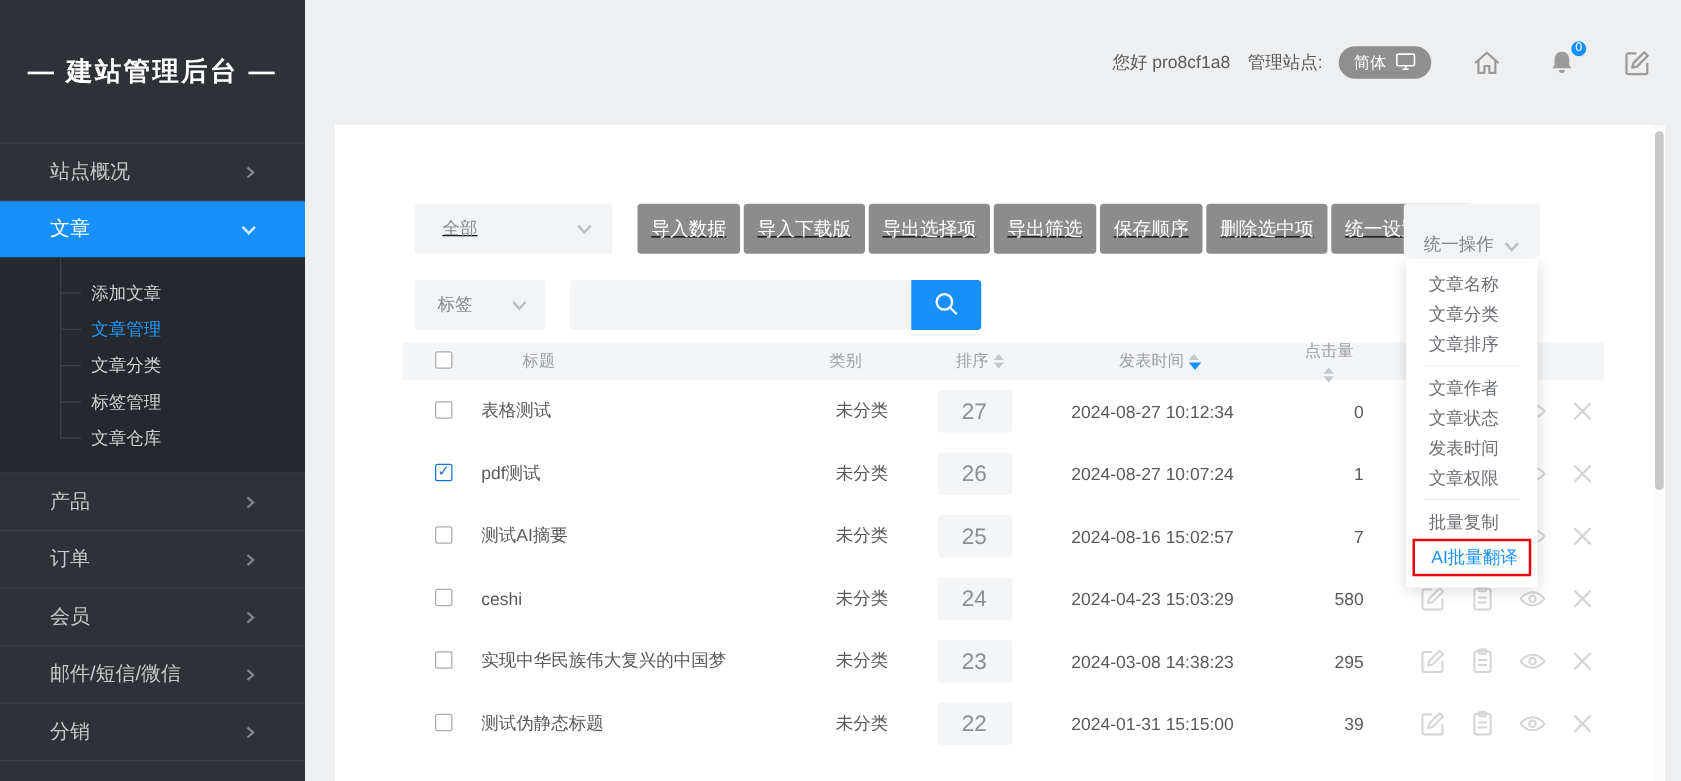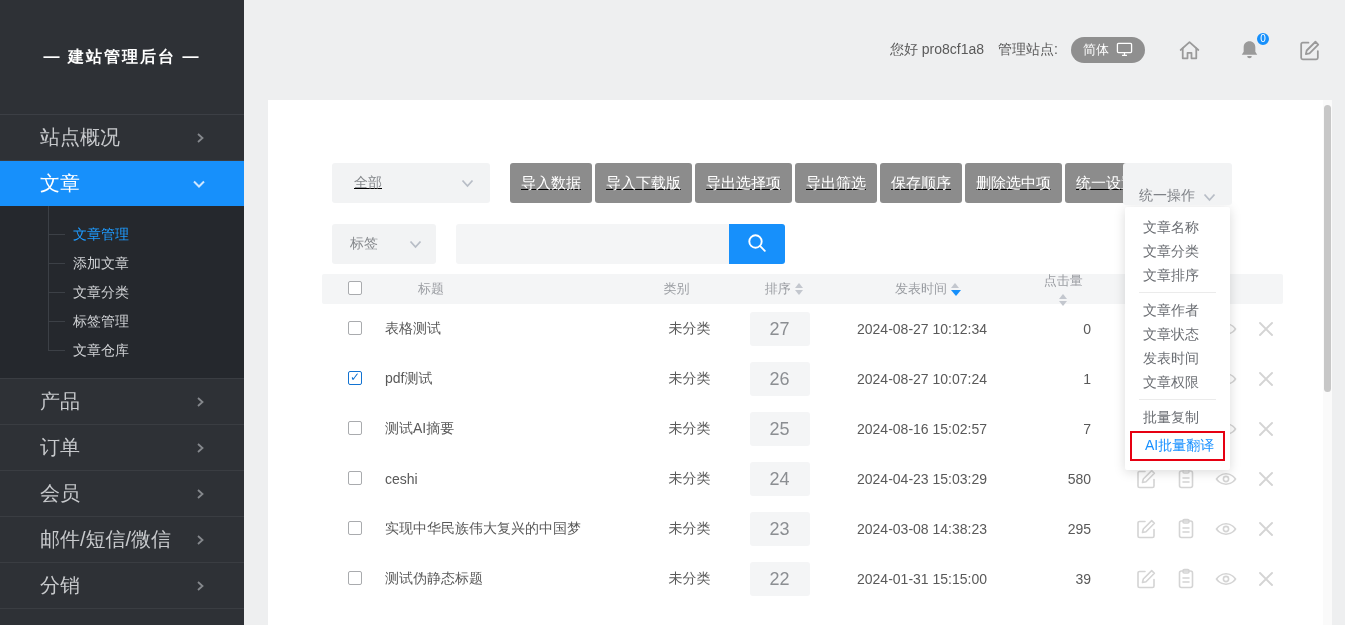--- a/index.html
+++ b/index.html
@@ -3,23 +3,23 @@
 <meta charset="utf-8">
 <style>
   * { margin:0; padding:0; box-sizing:border-box; }
   html,body { width:1345px; height:625px; }
   body { font-family:"Liberation Sans","DejaVu Sans",sans-serif; }
   .app { position:relative; width:1345px; height:625px; background:#eeeff0; overflow:hidden; }
 
   
   .sidebar { position:absolute; left:0; top:0; width:244px; height:625px; background:#2e3136; z-index:5; }
   .logo { height:115px; display:flex; align-items:center; justify-content:center; border-bottom:1px solid #3c3f45; }
-  .logo span { color:#fff; font-size:16px; font-weight:bold; letter-spacing:2px; }
+  .logo span { color:#fff; font-size:21px; font-weight:bold; letter-spacing:2px; }
   .nav-item { position:relative; height:46px; display:flex; align-items:center; padding-left:40px;
-              color:#c7c9cc; font-size:20px; border-bottom:1px solid #3a3d42; cursor:pointer; }
+              color:#c7c9cc; font-size:16px; border-bottom:1px solid #3a3d42; cursor:pointer; }
   .nav-item .chev { position:absolute; right:38px; top:50%; margin-top:-6px; }
   .nav-item.active { background:#1790fb; color:#fff; border-bottom:none; height:45px; }
   .submenu { position:relative; background:#25282d; padding:14px 0 13px 0; border-bottom:1px solid #3a3d42; }
   .submenu::before { content:""; position:absolute; left:48px; top:0; bottom:27px; width:1px; background:#3c4046; }
   .sub-item { position:relative; height:29px; line-height:29px; padding-left:73px; font-size:14px; color:#cfd1d4; cursor:pointer; }
   .sub-item::before { content:""; position:absolute; left:48px; top:14px; width:17px; height:1px; background:#3c4046; }
   .sub-item.active { color:#1e9bff; }
 
   
   .topbar { position:absolute; left:244px; top:0; width:1307px; height:100px;
@@ -114,22 +114,22 @@
     </div>
     <div class="nav-item active">
       <span>文章</span>
       <span class="chev chev-d">
         <svg width="14" height="12" viewBox="0 0 14 12" fill="none" stroke="#cfe7ff" stroke-width="2">
             <path d="M2 3.5l5 5 5-5"></path>
           </svg>
       </span>
     </div>
     <div class="submenu">
+      <div class="sub-item">添加文章</div>
       <div class="sub-item active">文章管理</div>
-      <div class="sub-item">添加文章</div>
       <div class="sub-item">文章分类</div>
       <div class="sub-item">标签管理</div>
       <div class="sub-item">文章仓库</div>
     </div>
     <div class="nav-item">
       <span>产品</span>
       <span class="chev chev-r">
         <svg width="12" height="12" viewBox="0 0 12 12" fill="none" stroke="#85888d" stroke-width="1.8">
             <path d="M4 2l4.5 4L4 10"></path>
           </svg>

